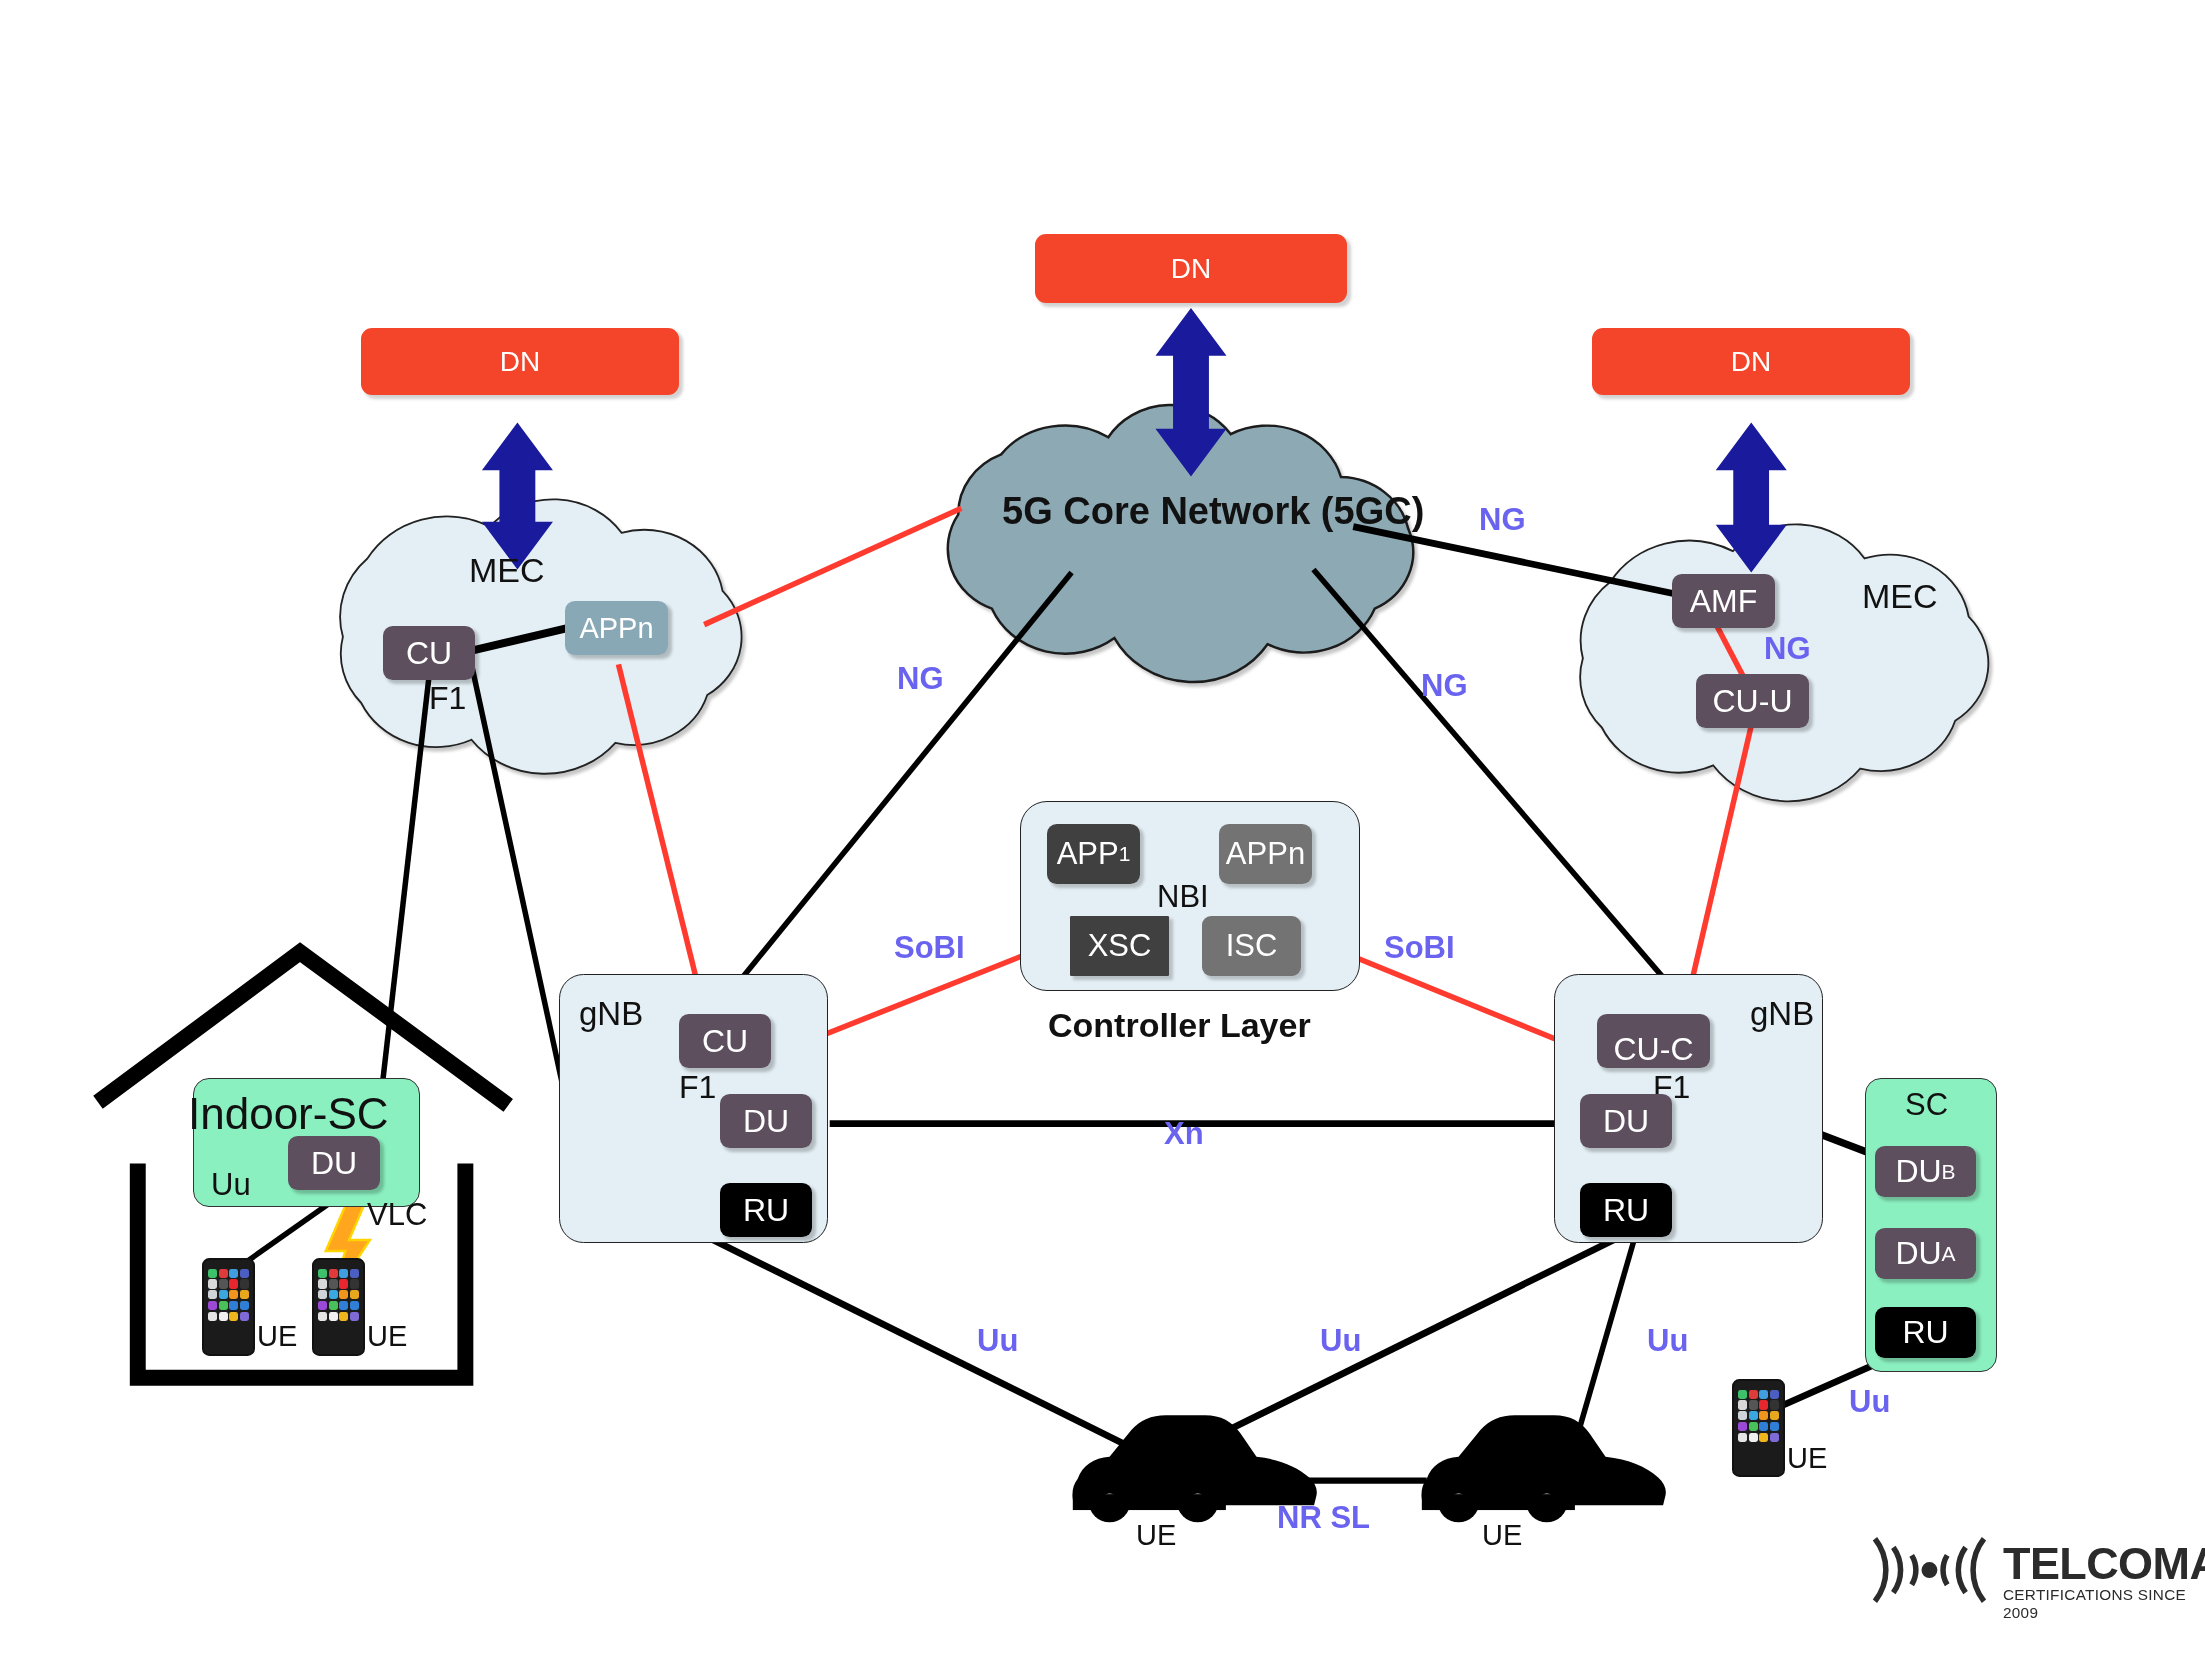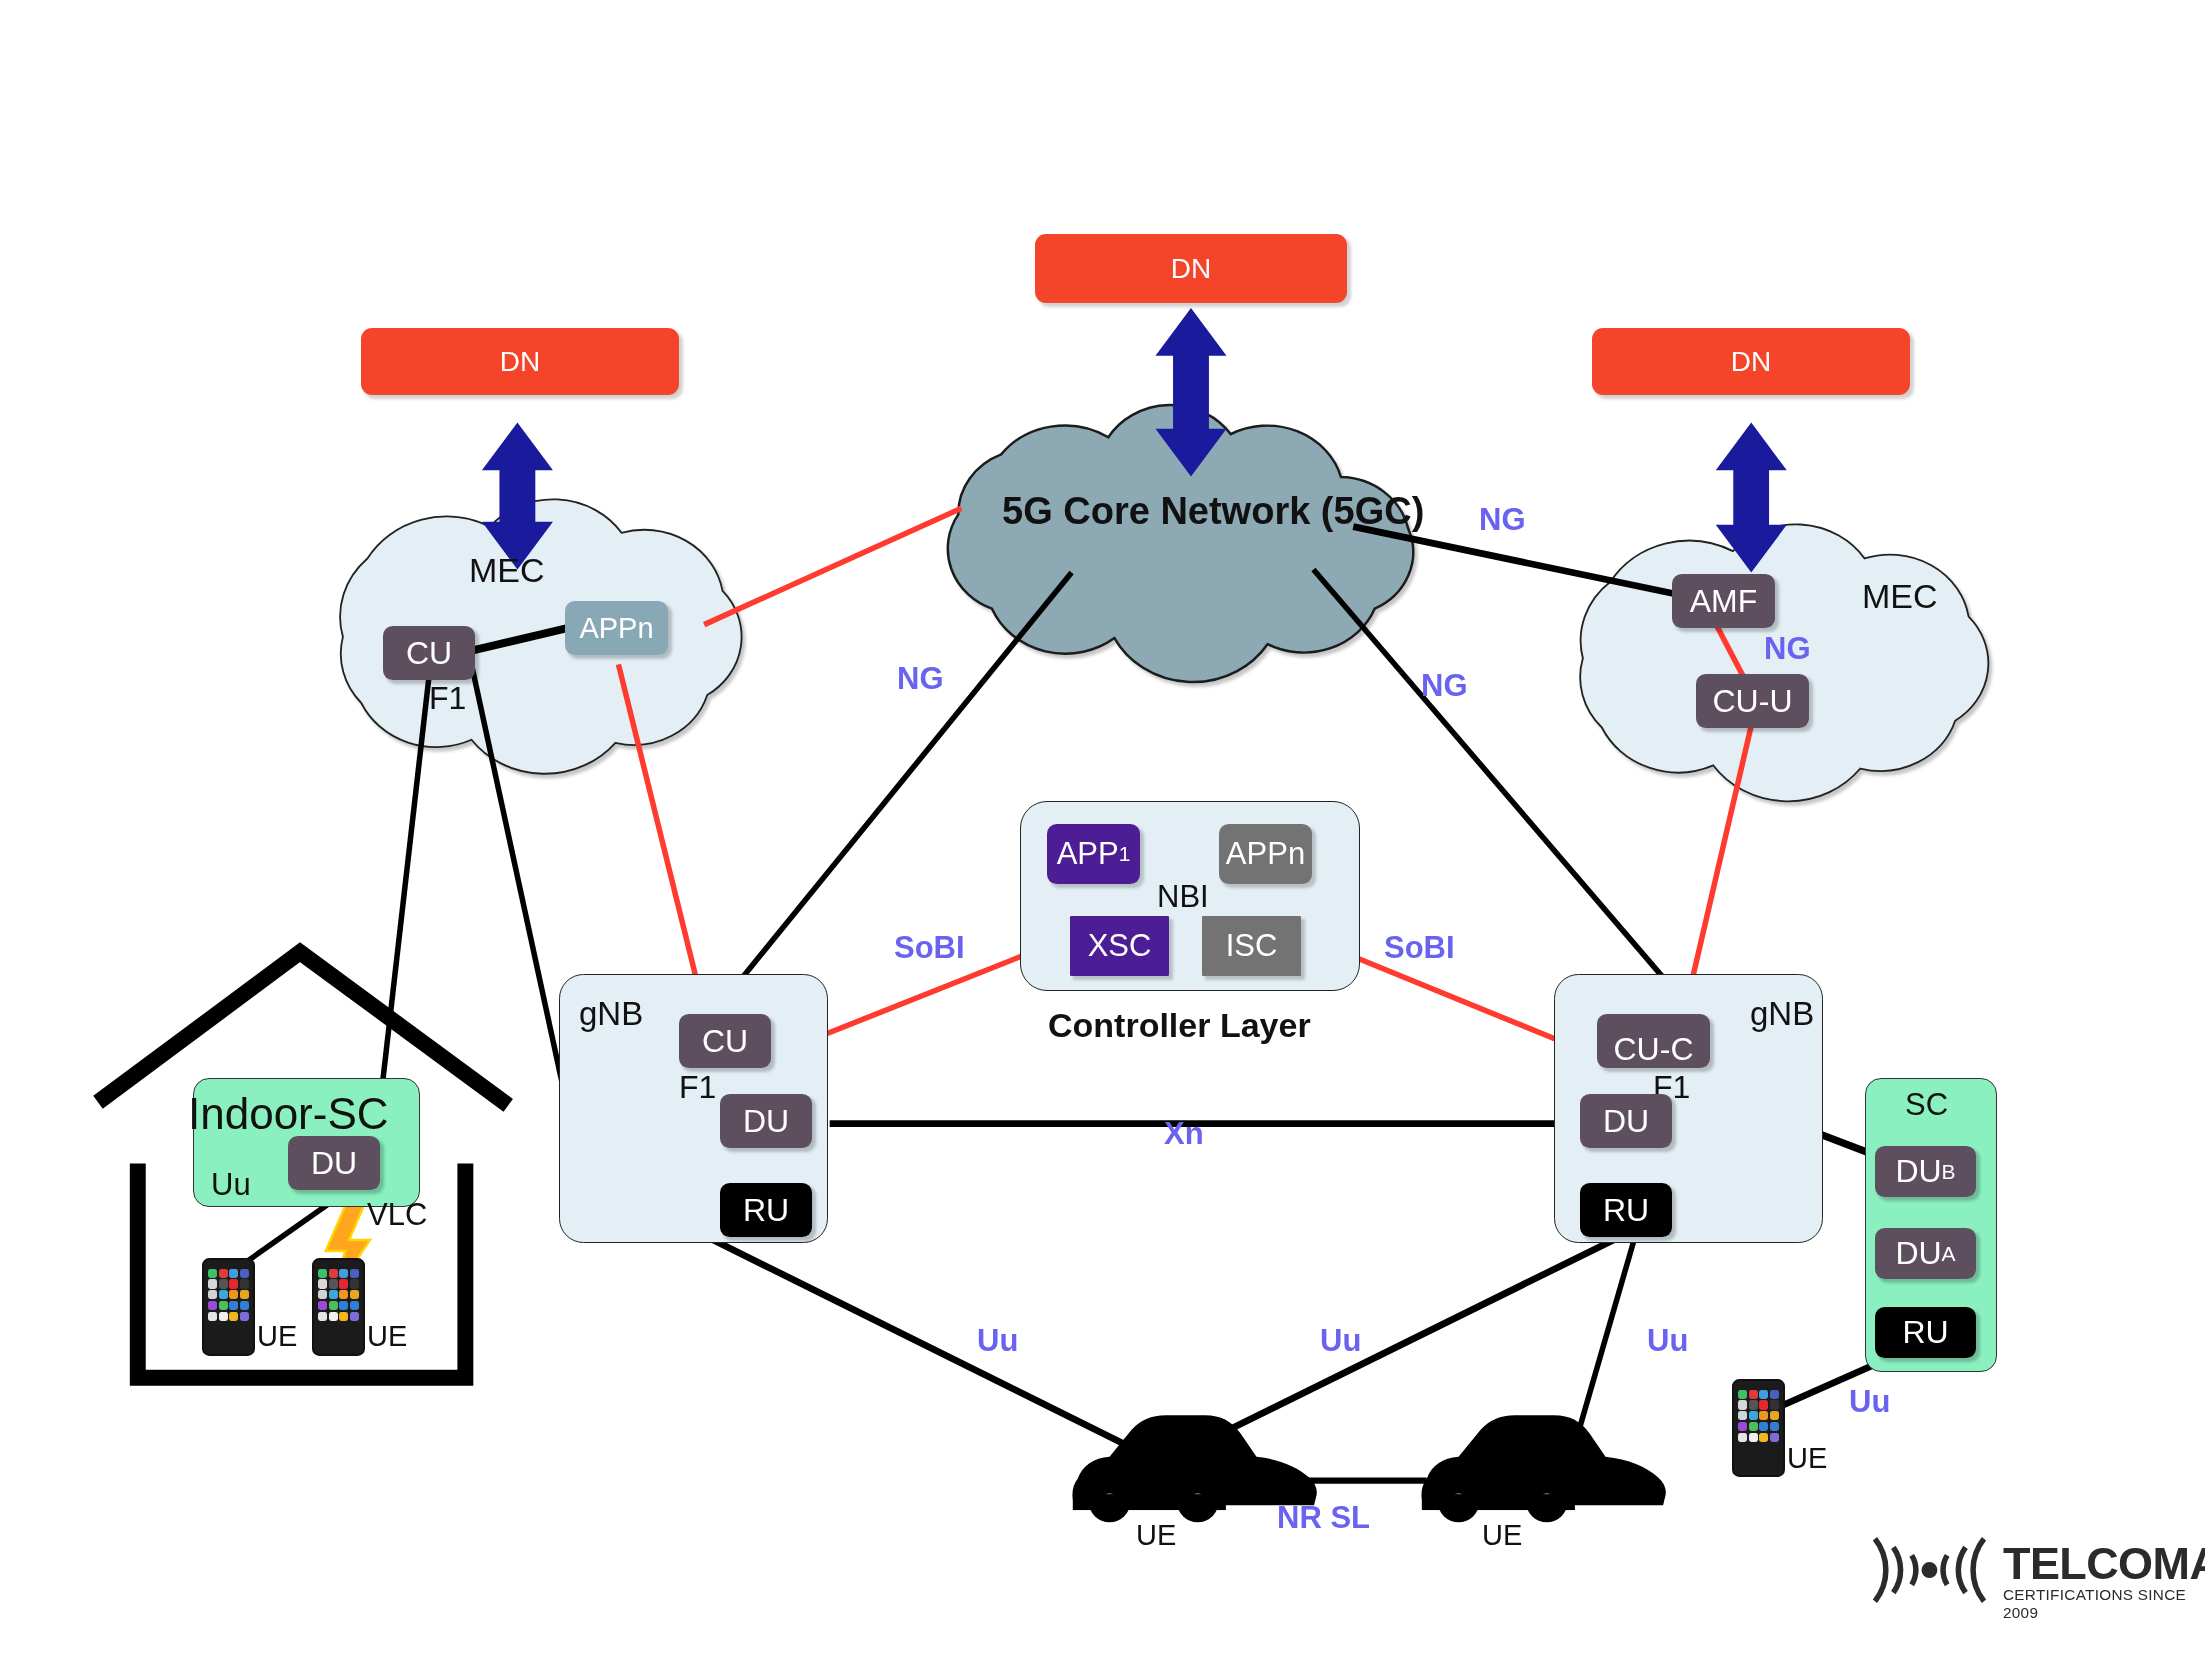--- a/index.html
+++ b/index.html
@@ -21,21 +21,21 @@
 
   
   .chip{background:#5D4F5E;border-radius:9.8px;color:#fff;display:flex;
         align-items:center;justify-content:center;font-size:32px;
         box-shadow:3.1px 3.7px 3.1px rgba(0,0,0,.22);white-space:nowrap;}
   .chip.ru{background:#000000;}
   .chip.vnf{background:#89A8B6;font-size:29px;}
   .chip sub{font-size:21px;vertical-align:sub;}
 
   
-  .appc{background:#4c1d95;border-radius:9.8px;color:#fff;display:flex;
+  .appc{background:#404040;border-radius:9.8px;color:#fff;display:flex;
         align-items:center;justify-content:center;font-size:31px;
         box-shadow:3.1px 3.7px 3.1px rgba(0,0,0,.2);}
   .appc.dark{background:#737373;}
   .appc.sq{border-radius:1.2px;}
   .appc sub{font-size:21px;}
 
   
   .panel{background:#E3EFF5;border:1.8px solid #222;border-radius:24.5px;
          box-sizing:border-box;}
   .panel.ctrl{border-radius:27px;}
@@ -247,21 +247,21 @@
     <span>APP</span>
       <sub>1</sub>
   </div>
   <div class="appc dark ab" style="left:1219px;top:824px;width:93px;height:60px;">
     <span>APPn</span>
   </div>
   <div class="lbl" style="left:1157px;top:879px;font-size:31px;">NBI</div>
   <div class="appc sq ab" style="left:1070px;top:916px;width:99px;height:60px;">
     <span>XSC</span>
   </div>
-  <div class="appc sq dark ab" style="left:1202px;top:916px;width:99px;height:60px;">
+  <div class="appc sq dark ab" style="left:1202px;top:916px;width:99px;height:60px;border-radius:9px;">
     <span>ISC</span>
   </div>
   <div class="lbl" style="left:1048px;top:1006px;font-size:34px;font-weight:bold;">Controller Layer</div>
 
   <div class="panel ab" style="left:559px;top:974px;width:269px;height:269px;"></div>
   <div class="lbl" style="left:579px;top:995px;font-size:33px;">gNB</div>
   <div class="chip ab" style="left:679px;top:1014px;width:92px;height:54px;">
     <span>CU</span>
   </div>
   <div class="lbl" style="left:679px;top:1069px;font-size:32px;">F1</div>

